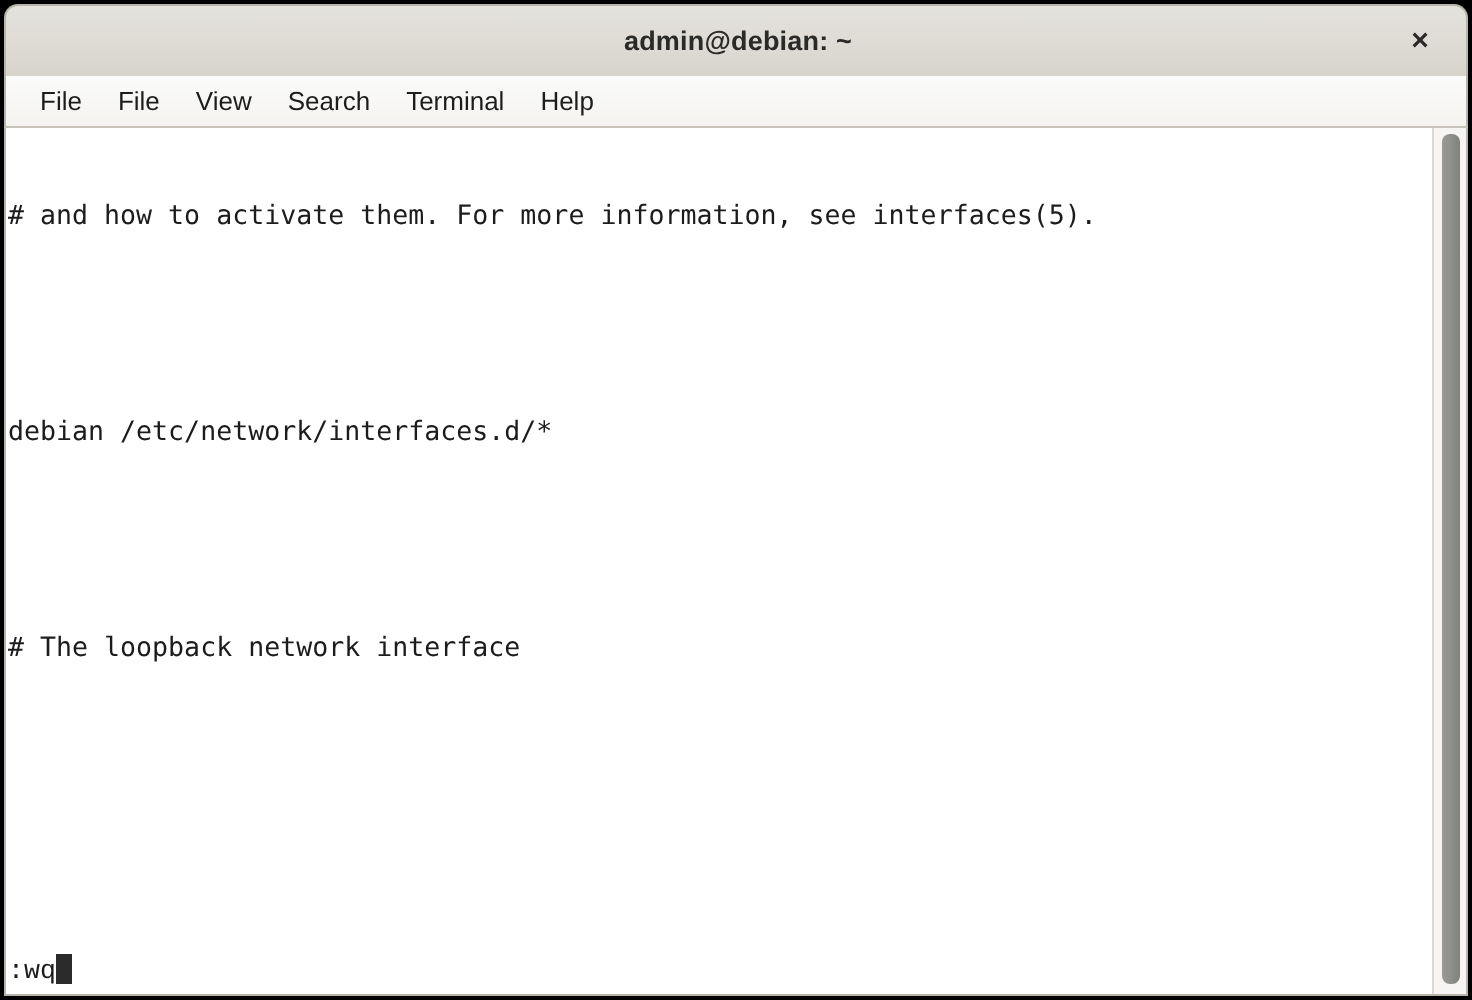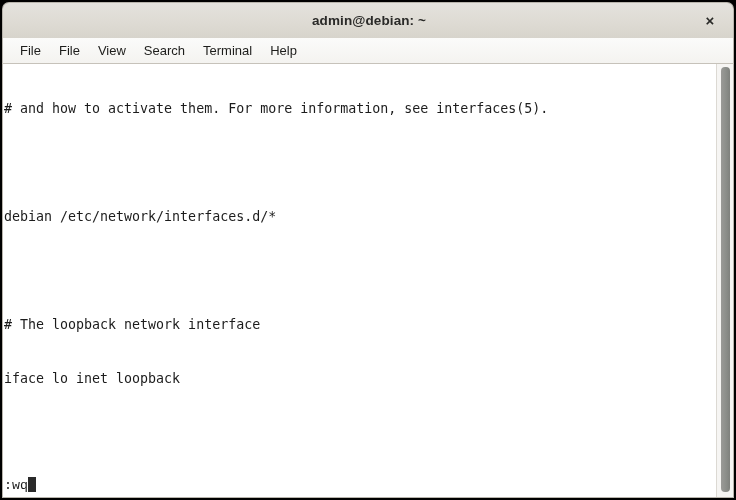--- a/index.html
+++ b/index.html
@@ -189,21 +189,20 @@
   </div>
 
   <div id="terminal">
 
     <div id="text-area">
       <div class="line"># and how to activate them. For more information, see interfaces(5).</div>
       <div class="line"></div>
       <div class="line">debian /etc/network/interfaces.d/*</div>
       <div class="line"></div>
       <div class="line"># The loopback network interface</div>
-      <div class="line">iface lo inet loopback</div>
       <div class="line"></div>
       
       
       
       
       
       
       
       
       

